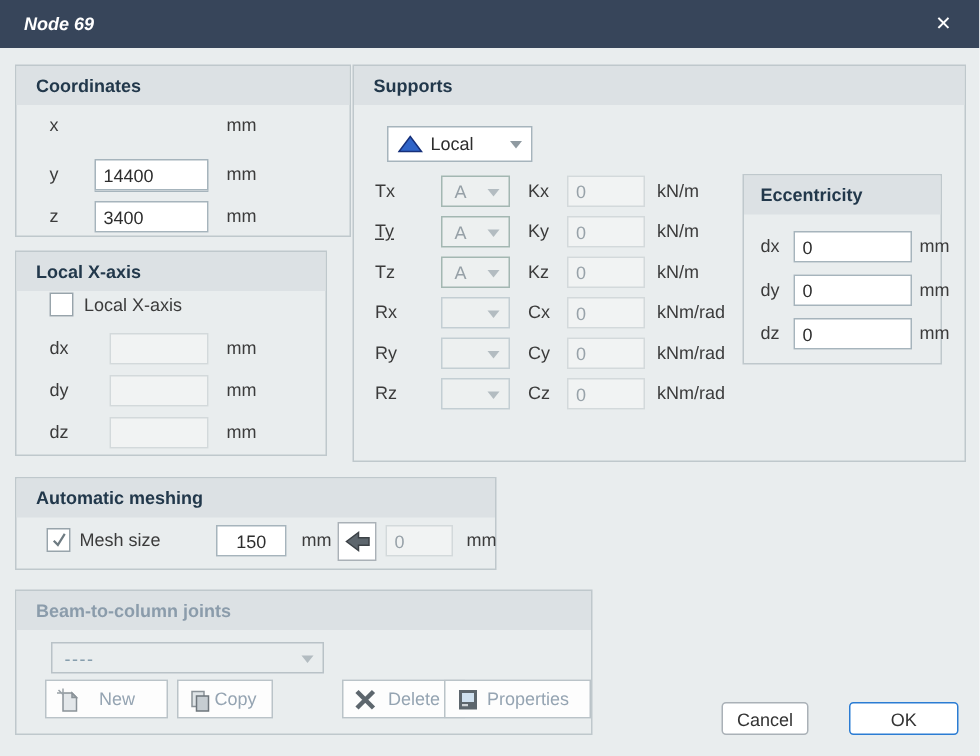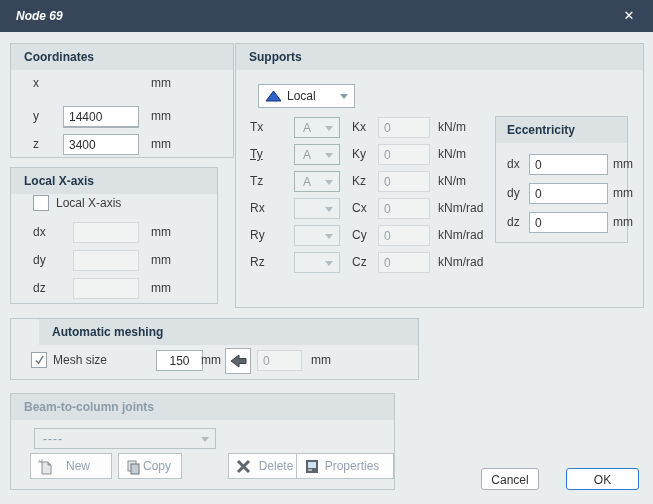--- a/index.html
+++ b/index.html
@@ -147,31 +147,31 @@
     <input class="tb" style="left: 33px; top: 37px; width: 79px;" value="0">
     <span class="unit" style="left:117px;top:37px;">mm</span>
     <span class="lbl" style="left:11px;top:66px;">dy</span>
     <input class="tb" style="left: 33px; top: 66px; width: 79px;" value="0">
     <span class="unit" style="left:117px;top:66px;">mm</span>
     <span class="lbl" style="left:11px;top:95px;">dz</span>
     <input class="tb" style="left: 33px; top: 95px; width: 79px;" value="0">
     <span class="unit" style="left:117px;top:95px;">mm</span>
   </div>
 
-  <div class="panel" style="left:10px;top:318px;width:409px;height:62px;padding-left:28px;">
+  <div class="panel" style="left:10px;top:318px;width:321px;height:62px;">
     <div class="panel-header">Automatic meshing</div>
     <span class="cb" style="left:20px;top:33px;">
       <span style="display:inline-flex;">
         <svg width="11" height="11" viewBox="0 0 12 12">
             <path d="M2 6l3 3 5-8" stroke="#6e7b82" stroke-width="1.6" fill="none"></path>
           </svg>
       </span>
     </span>
     <span class="lbl" style="left:42px;top:31px;">Mesh size</span>
-    <input class="tb" style="left: 133px; top: 31px; width: 47px; text-align: center; margin-left: 12px;" value="150">
+    <input class="tb" style="left: 133px; top: 31px; width: 47px; text-align: center;" value="150">
     <span class="unit" style="left:190px;top:31px;">mm</span>
     <span class="arrow-btn" style="left:214px;top:29px;width:26px;height:26px;">
       <span style="display:inline-flex;">
         <svg width="17" height="14" viewBox="0 0 17 14">
             <path d="M9 1 L9 4.5 L16 4.5 L16 9.5 L9 9.5 L9 13 L1 7 Z" fill="#5d666d" stroke="#3c4247" stroke-width="1"></path>
           </svg>
       </span>
     </span>
     <input class="tb dis" style="left: 246px; top: 31px; width: 45px;" disabled="" value="0">
     <span class="unit" style="left:300px;top:31px;">mm</span>

